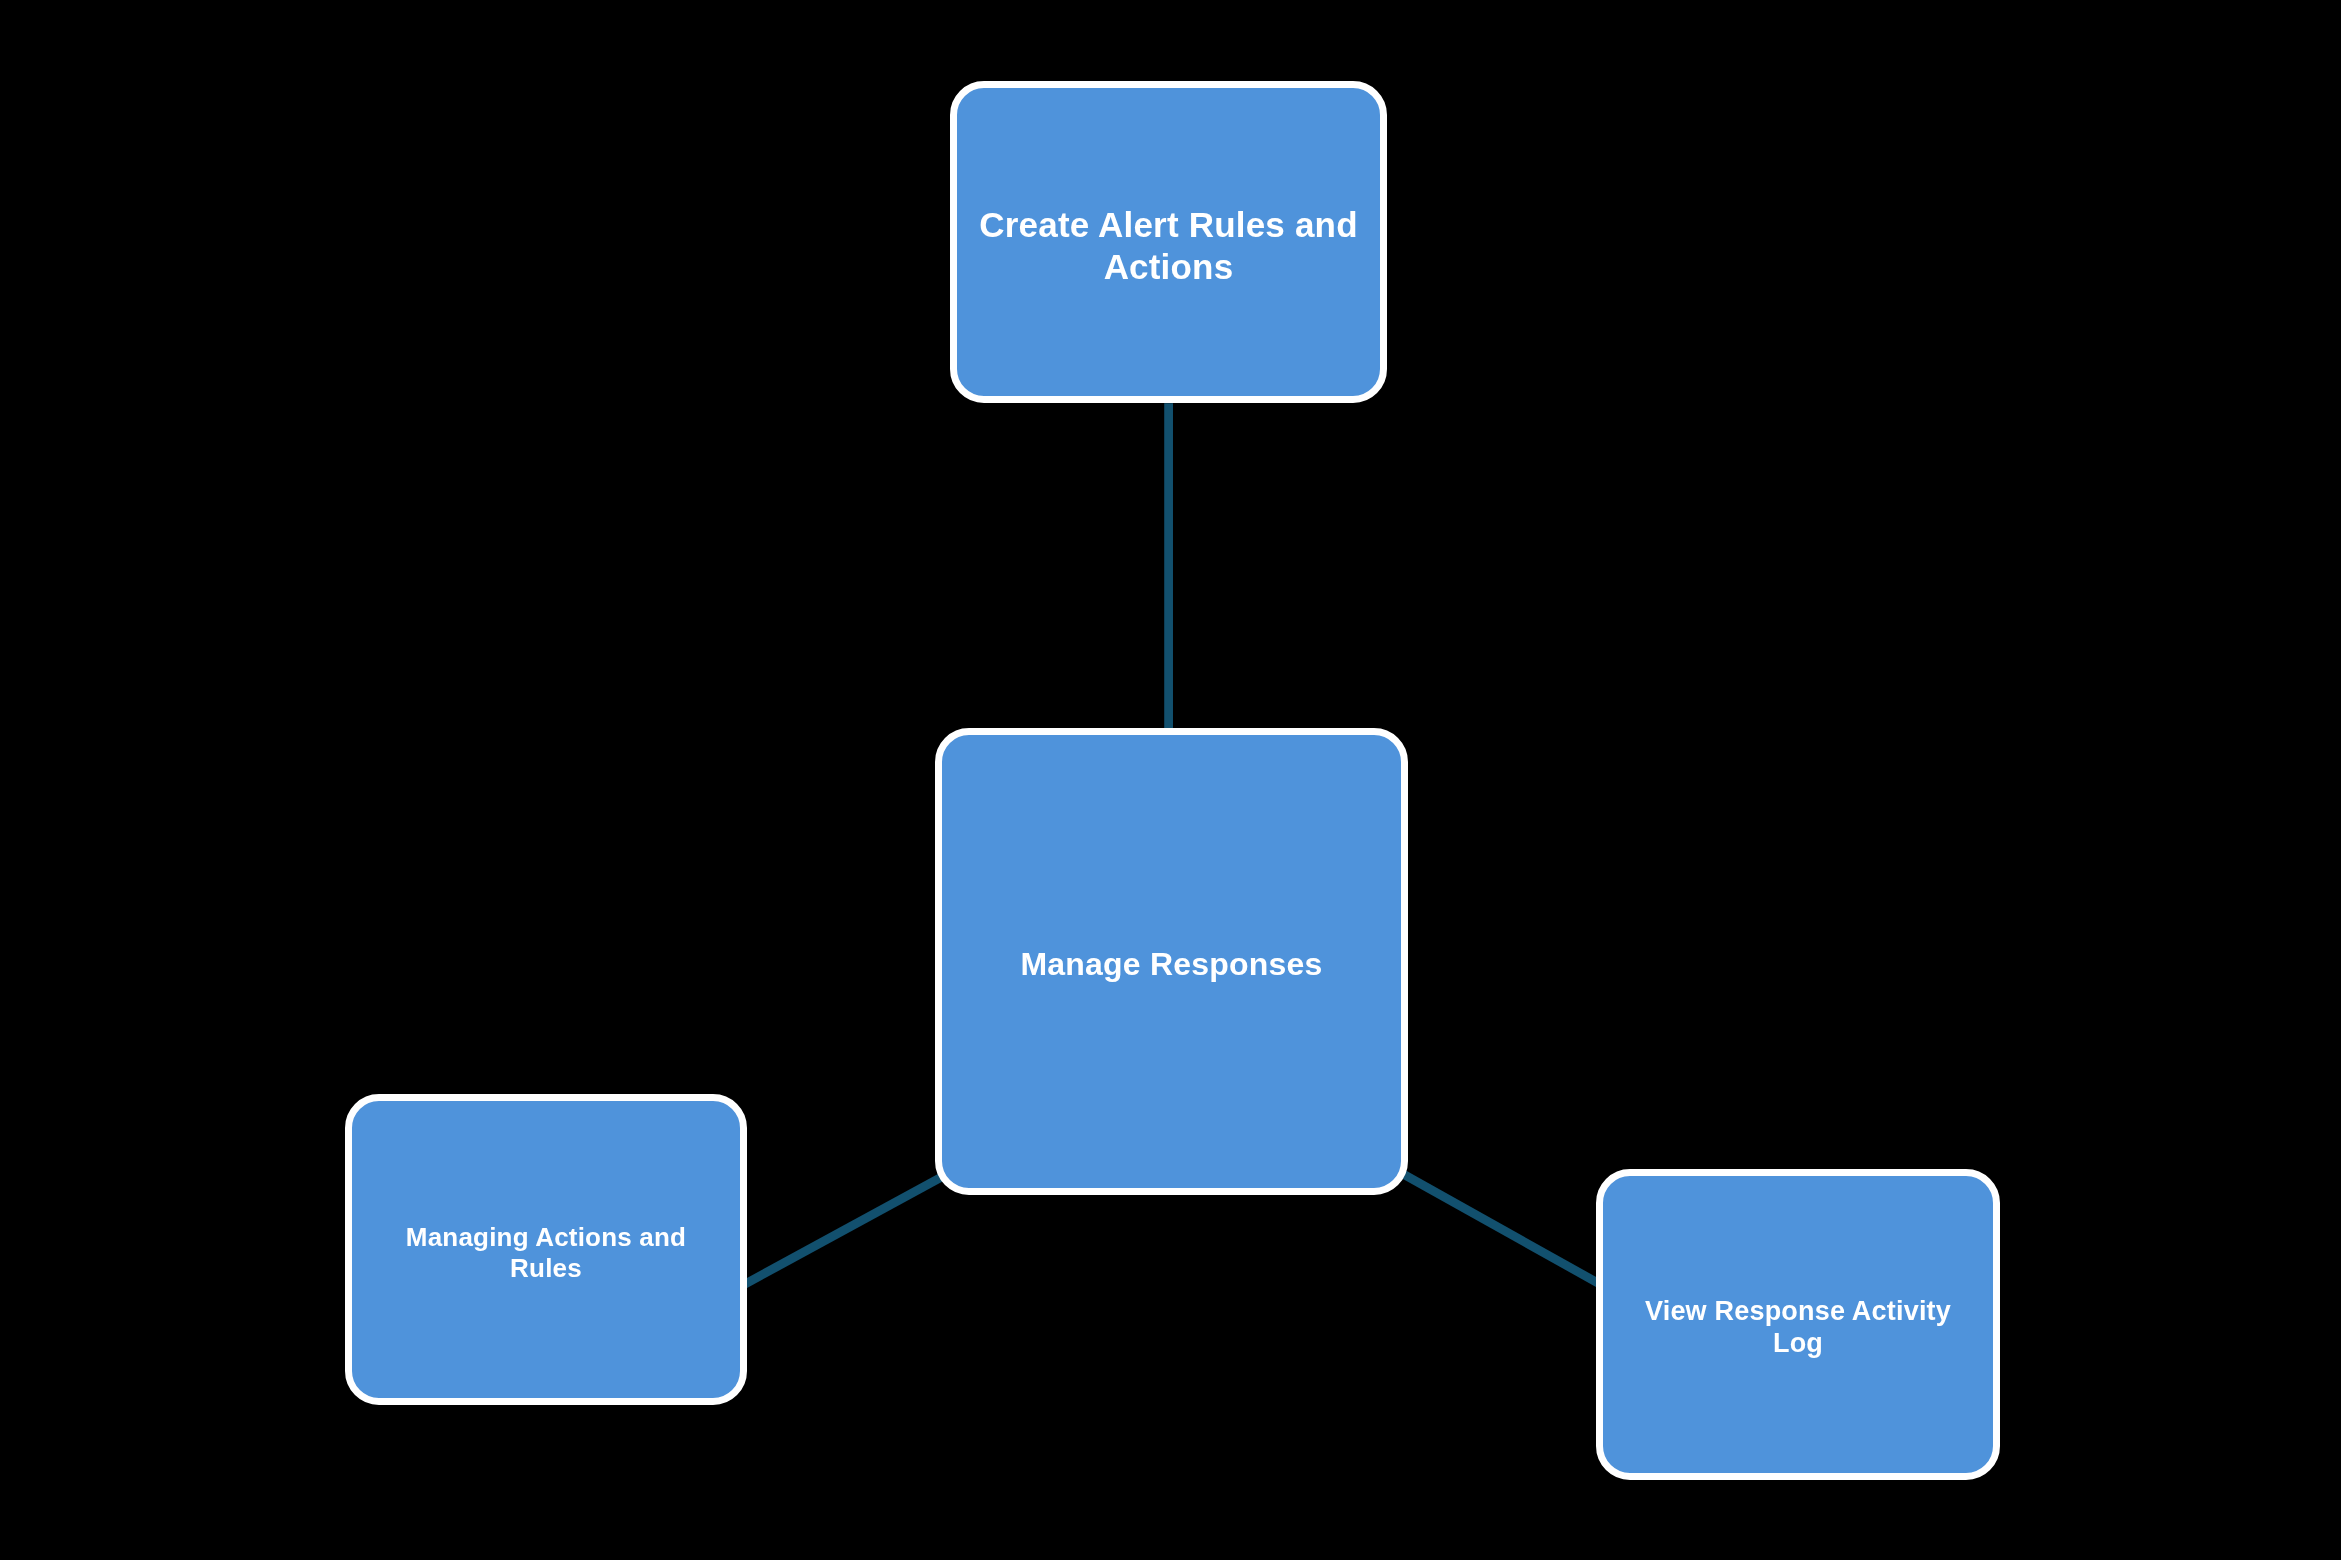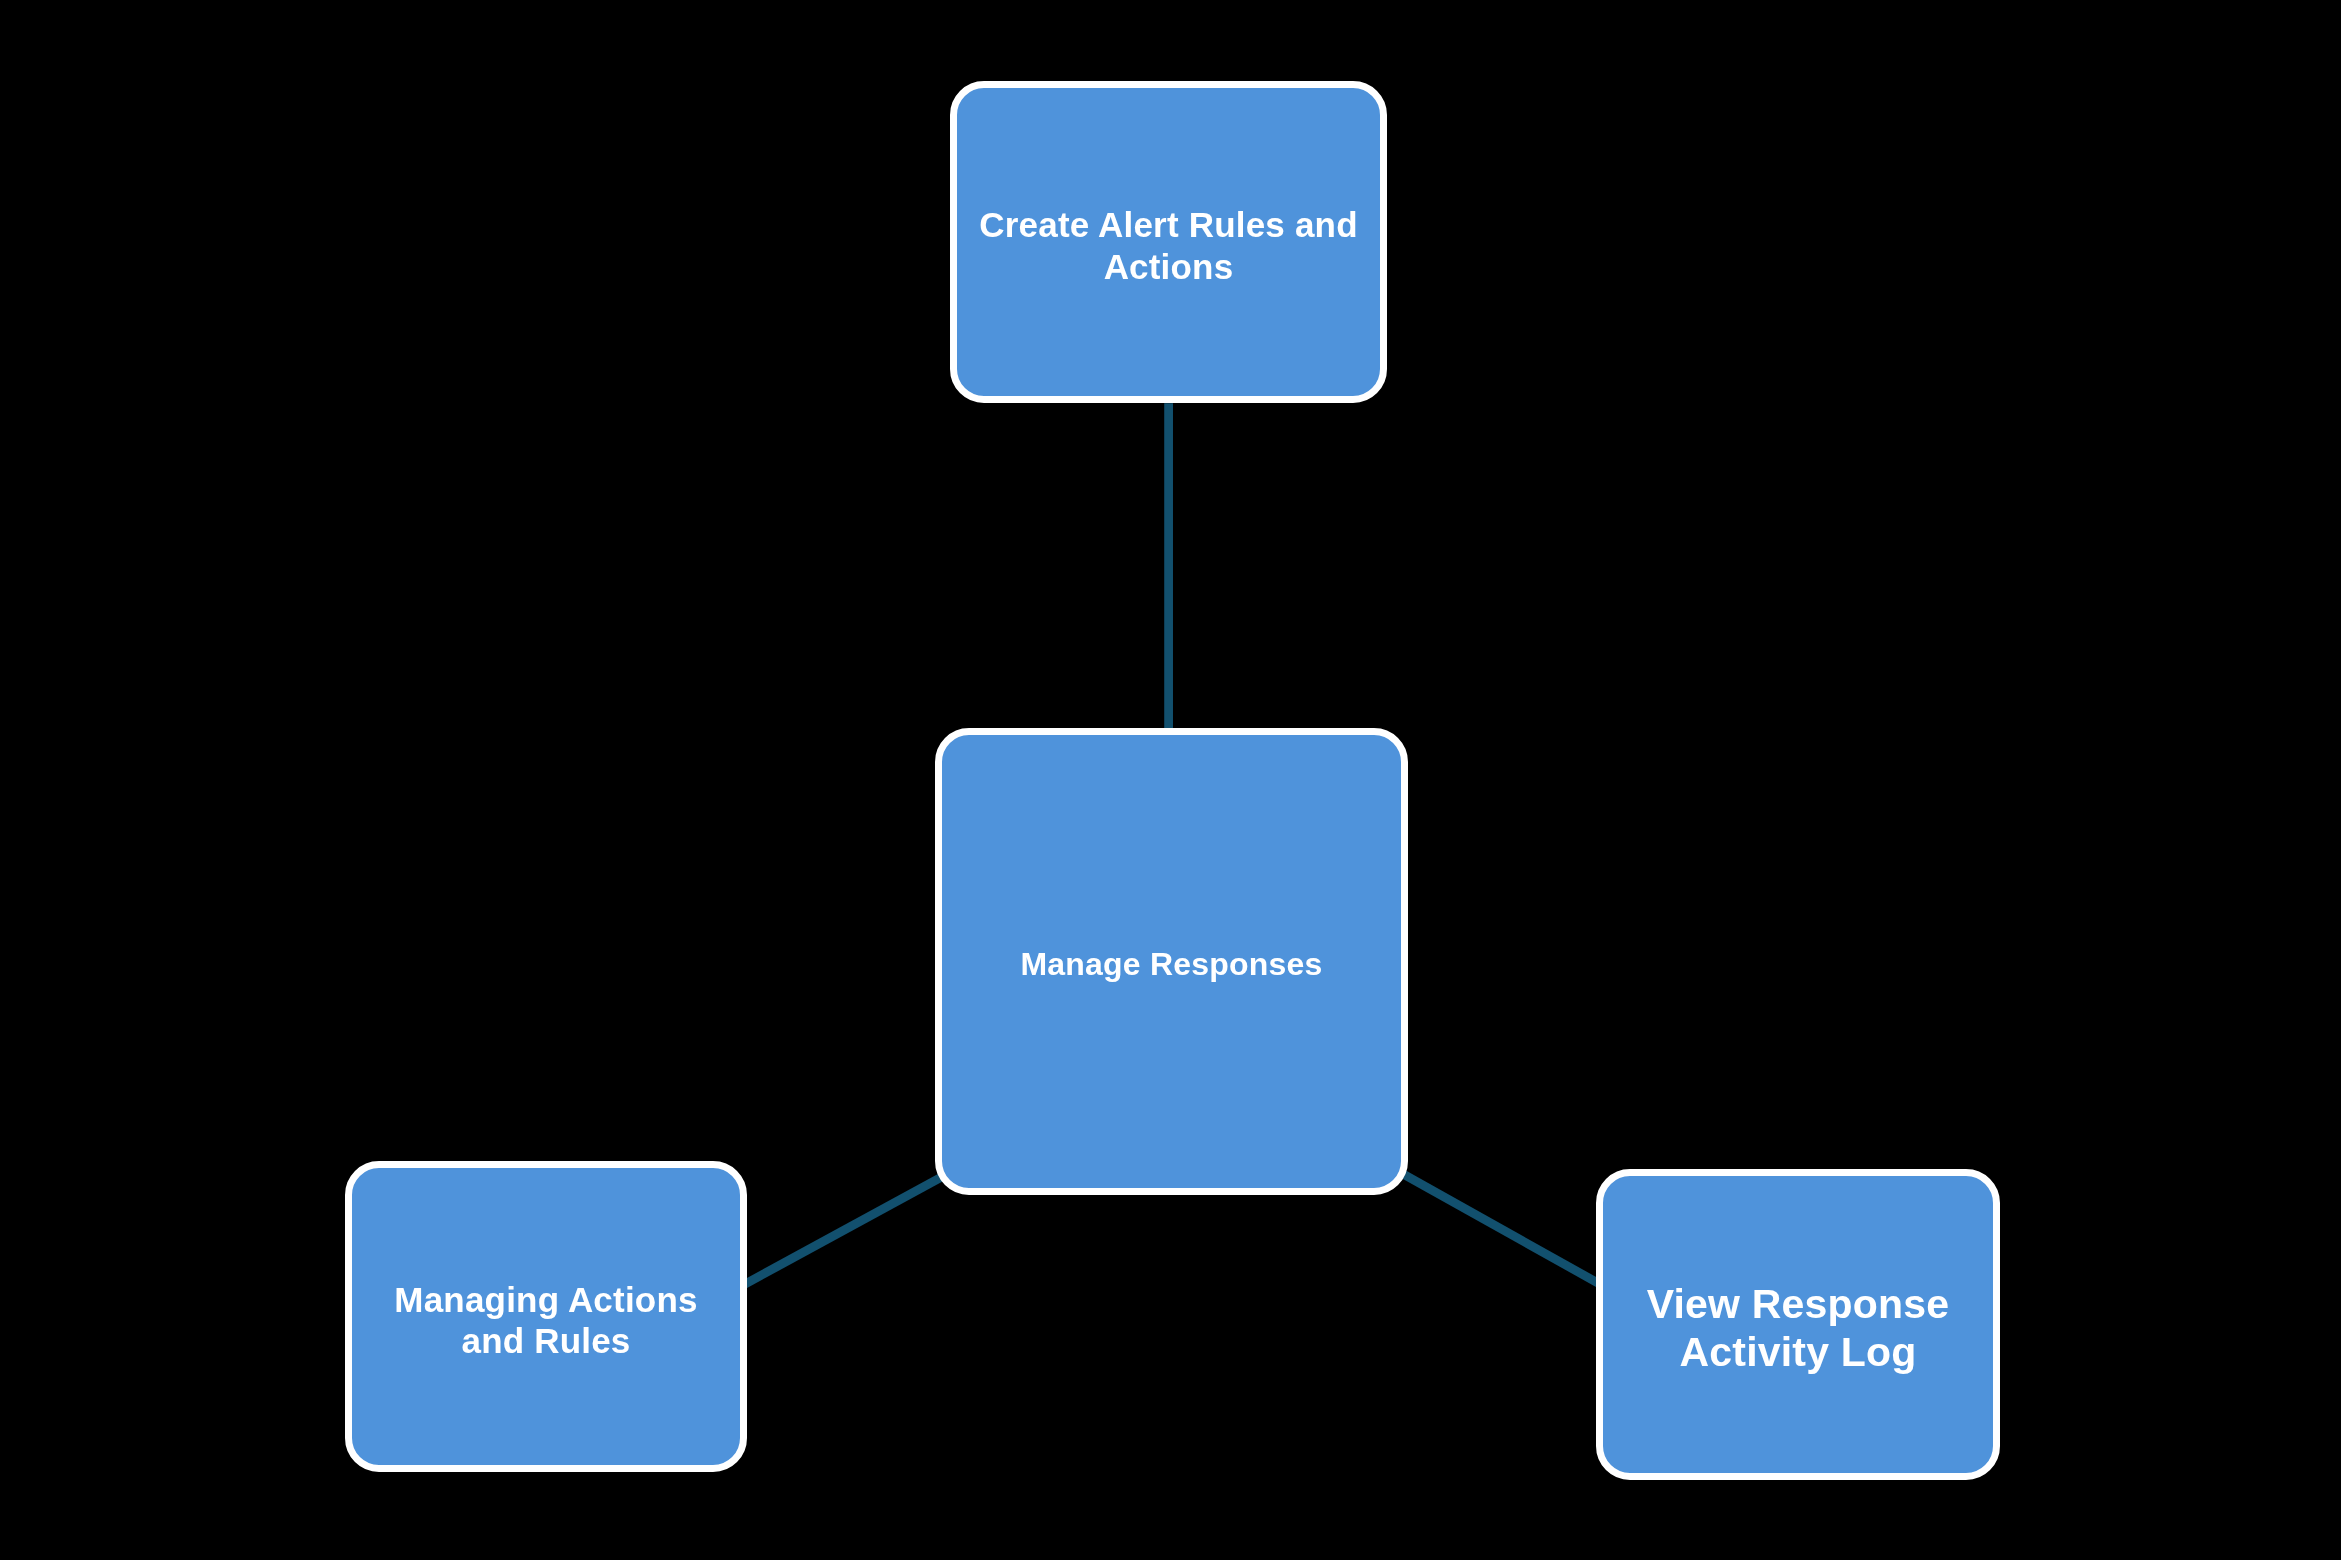--- a/index.html
+++ b/index.html
@@ -61,31 +61,31 @@
   }
   #node-manage-responses {
     left: 935px;
     top: 728px;
     width: 473px;
     height: 467px;
     font-size: 32px;
   }
   #node-managing-actions-rules {
     left: 345px;
-    top: 1161px;
+    top: 1094px;
     width: 402px;
     height: 311px;
-    font-size: 35px;
+    font-size: 26px;
   }
   #node-view-response-activity-log {
     left: 1596px;
     top: 1169px;
     width: 404px;
     height: 311px;
-    font-size: 41px;
+    font-size: 27px;
   }
 </style>
 </head>
 <body>
 
 <div id="canvas">
 
   <svg id="edge-layer" viewBox="0 0 2934 1955" width="2342" height="1561" xmlns="http://www.w3.org/2000/svg">
     <line x1="1464" y1="505" x2="1464" y2="912" stroke="#12506e" stroke-width="11" stroke-linecap="butt"></line>
     <line x1="1215" y1="1455" x2="912" y2="1620" stroke="#12506e" stroke-width="11" stroke-linecap="butt"></line>

